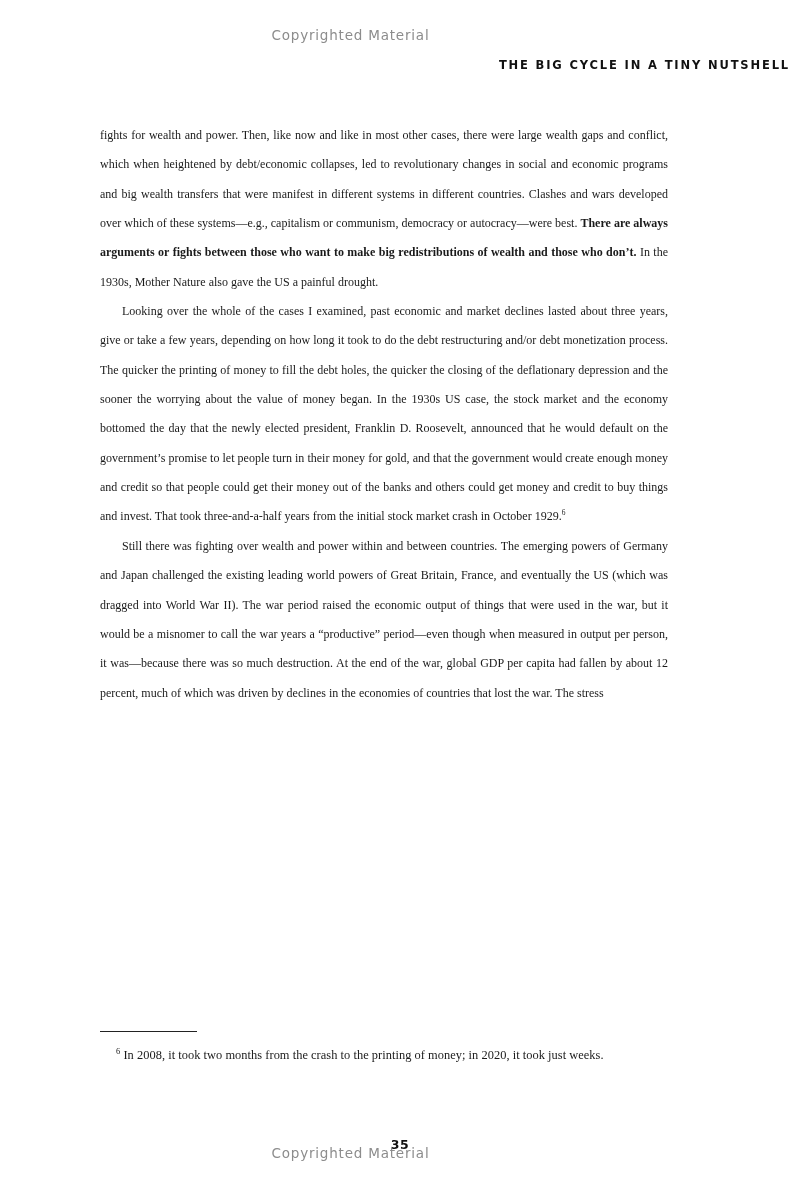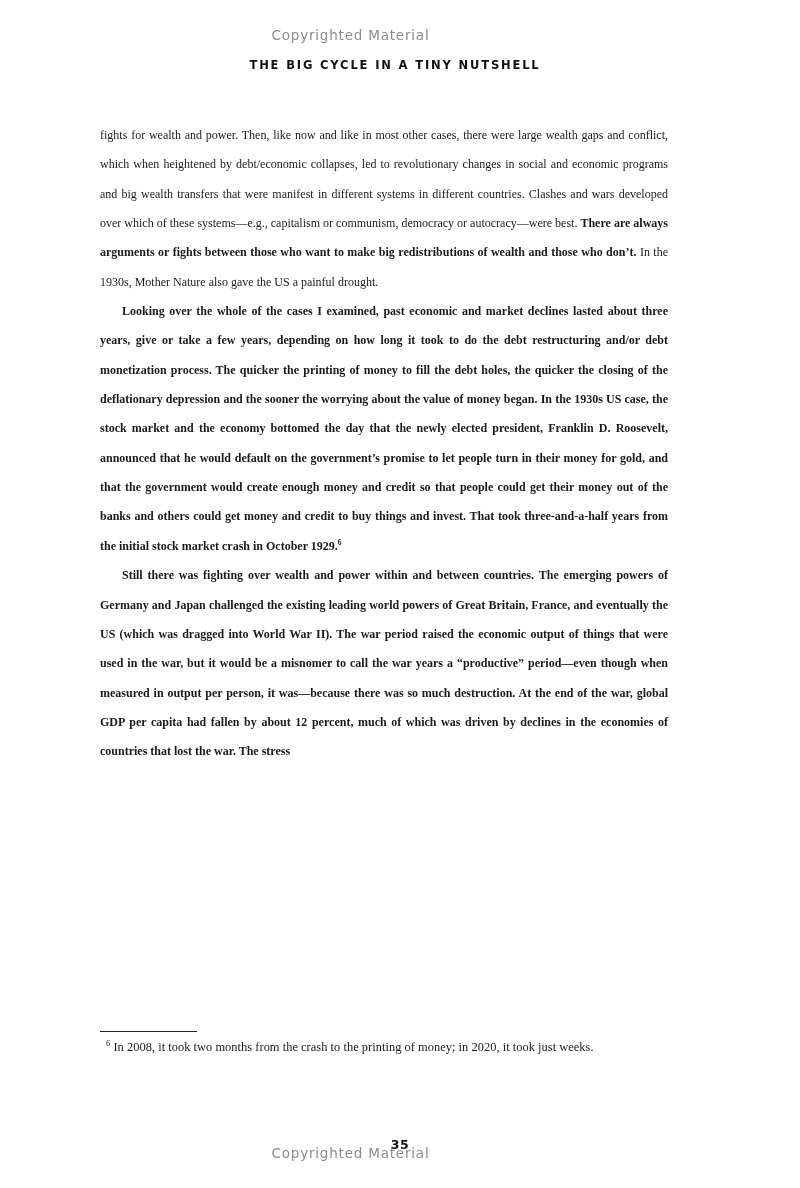--- a/index.html
+++ b/index.html
@@ -33,21 +33,21 @@
   }
   .watermark-top { top: 27px; }
   .watermark-bottom { top: 1145px; }
 
   
   .running-head {
     position: absolute;
     left: 0;
     top: 58px;
     width: 790px;
-    text-align: center;
+    text-align: right;
     font-family: "DejaVu Sans", "Liberation Sans", sans-serif;
     font-weight: 700;
     font-size: 11.5px;
     letter-spacing: 1.85px;
     color: #111111;
     white-space: nowrap;
   }
 
   
   .textblock {
@@ -60,21 +60,20 @@
     margin: 0;
     font-size: 12px;
     line-height: 29.35px;
     text-align: justify;
     text-justify: inter-word;
     hyphens: manual;
     -webkit-hyphens: manual;
   }
   .para.indent {
     text-indent: 22px;
-    font-weight: bold;
   }
   .para b {
     font-weight: 700;
   }
   .fn-ref {
     font-size: 0.62em;
     vertical-align: super;
     line-height: 0;
   }
 
@@ -85,21 +84,21 @@
     top: 1031px;
     width: 572px;
   }
   .footnote-rule {
     width: 97px;
     height: 0;
     border-top: 1.3px solid #222222;
     margin: 0 0 8px 0;
   }
   .footnote-text {
-    margin: 6px;
+    margin: 16px;
     font-size: 12.4px;
     line-height: 15px;
     letter-spacing: 0.04px;
     text-align: left;
     color: #1a1a1a;
   }
   .footnote-text .fn-num {
     font-size: 0.68em;
     vertical-align: super;
     line-height: 0;

